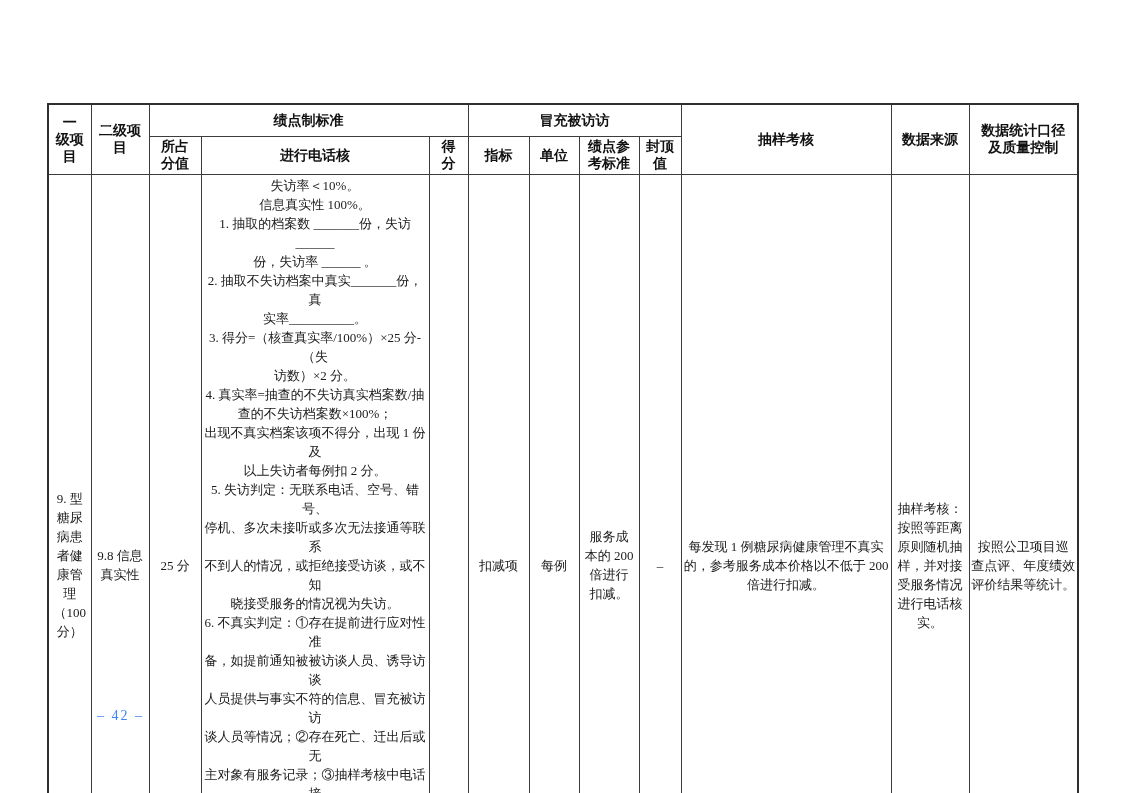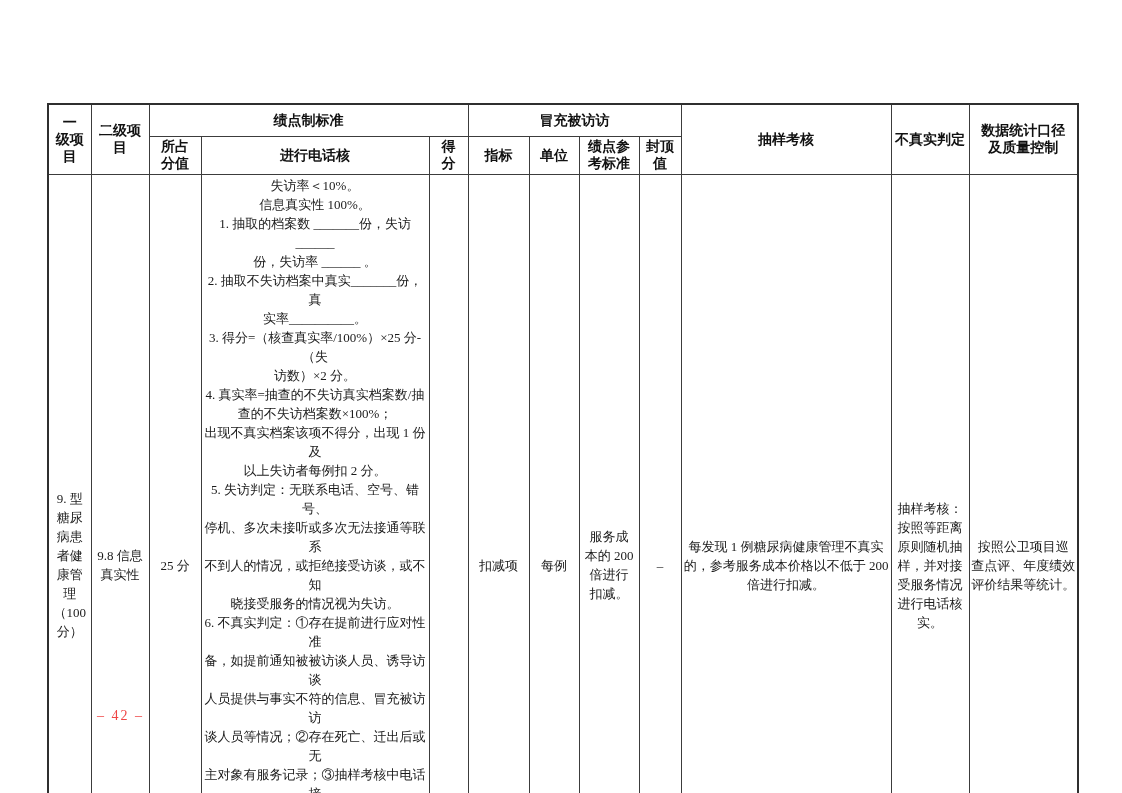--- a/index.html
+++ b/index.html
@@ -59,21 +59,21 @@
     line-height:19px;
   }
   td.c-source{
     line-height:19px;
   }
   .footer-page-number{
     position:absolute;
     left:97px;top:708px;
     font-size:14px;
     letter-spacing:2px;
-    color:#ef4444;
+    color:#3b82f6;
     font-family:"Liberation Serif","DejaVu Serif",serif;
   }
 </style>
 </head>
 <body>
 
 <div class="page">
 
   <table class="eval">
     <colgroup>
@@ -94,21 +94,21 @@
     <tbody>
         <tr style="height:32px">
       <th rowspan="2">一
 级项
 目</th>
       <th rowspan="2">二级项
 目</th>
       <th colspan="3">绩点制标准</th>
       <th colspan="4">冒充被访访</th>
       <th rowspan="2">抽样考核</th>
-      <th rowspan="2">不真实判定</th>
+      <th rowspan="2">数据来源</th>
       <th rowspan="2">数据统计口径
 及质量控制</th>
     </tr>
 
     <tr style="height:38px">
       <th>所占
 分值</th>
       <th>进行电话核</th>
       <th>得
 分</th>

